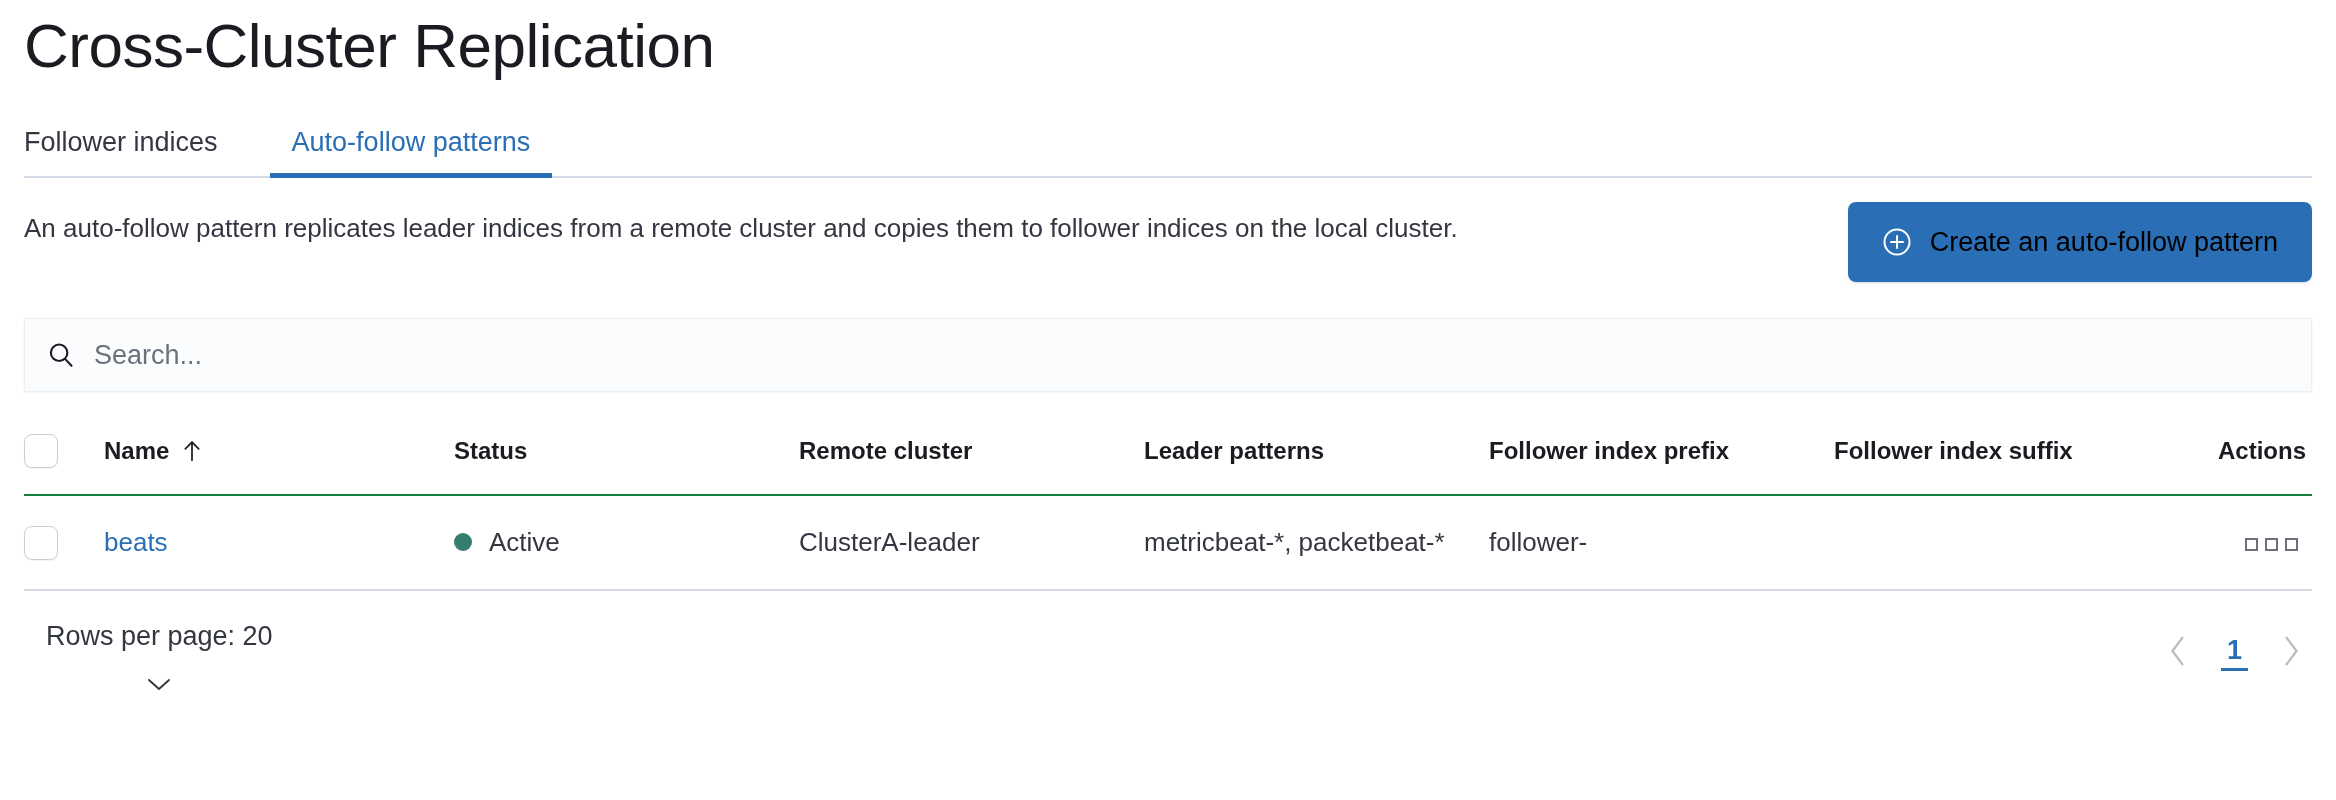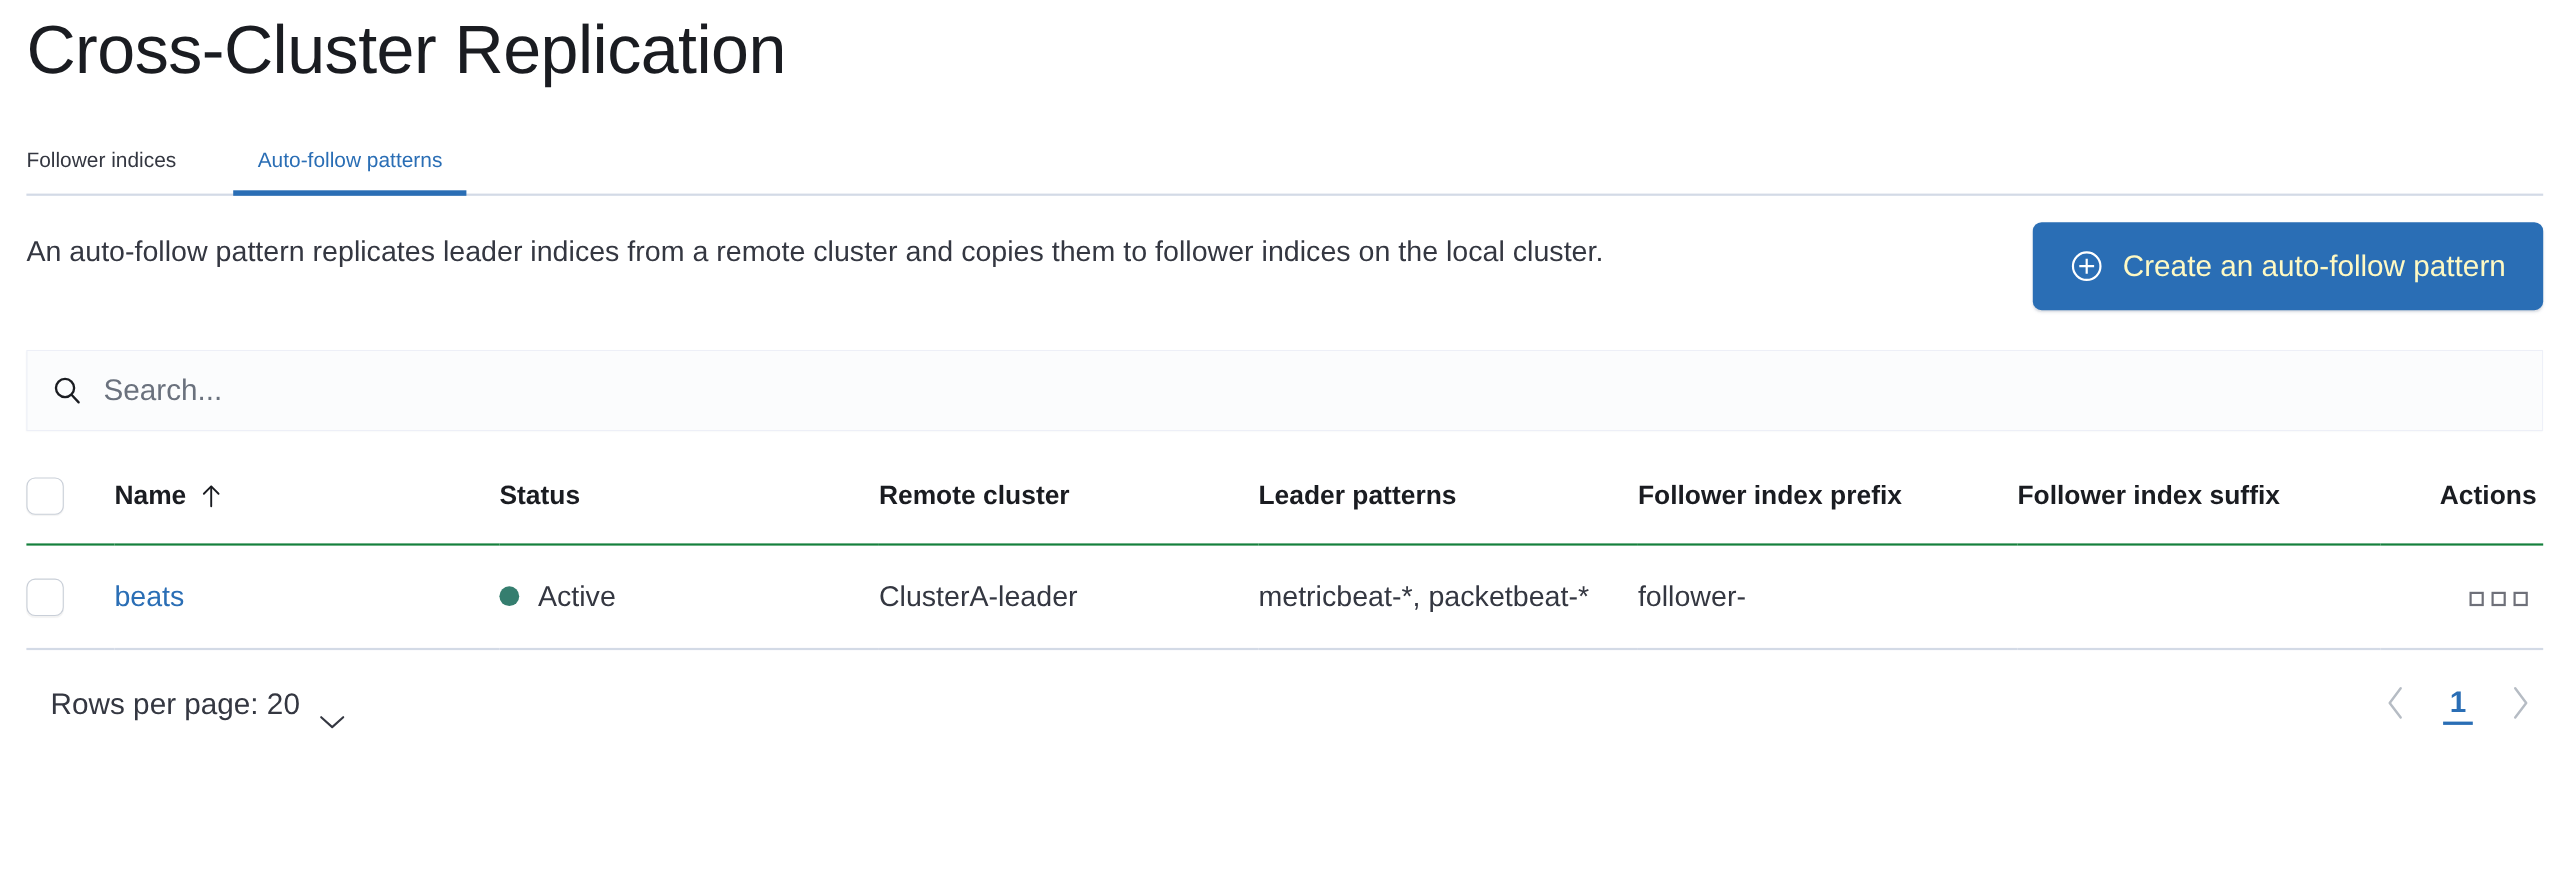--- a/index.html
+++ b/index.html
@@ -38,21 +38,21 @@
   .tabs {
     margin-top: 26px;
     display: flex;
     align-items: flex-end;
     gap: 0px;
     border-bottom: 2px solid #d3dae6;
     height: 72px;
     position: relative;
   }
   .tab {
-    font-size: 19px;
+    font-size: 27px;
     color: #343741;
     padding: 0 24px 20px 0;
     margin-right: 28px;
     cursor: pointer;
     position: relative;
     background: none;
     border: none;
     font-family: "Liberation Sans", sans-serif;
     line-height: 1;
     white-space: nowrap;
@@ -85,21 +85,21 @@
   .intro-text {
     font-size: 26px;
     line-height: 1.45;
     color: #343741;
     max-width: 1730px;
     margin: 0;
   }
   .create-btn {
     flex: 0 0 auto;
     background: #2a6eb5;
-    color: #fef9c3;
+    color: #000000;
     border: none;
     border-radius: 8px;
     height: 80px;
     padding: 0 34px;
     display: inline-flex;
     align-items: center;
     gap: 18px;
     font-size: 27px;
     font-family: "Liberation Sans", sans-serif;
     cursor: pointer;
@@ -225,29 +225,30 @@
   
   .table-footer {
     margin-top: 30px;
     display: flex;
     align-items: center;
     justify-content: space-between;
     padding: 0 4px 0 22px;
   }
   .rows-per-page {
     display: inline-flex;
-    align-items: flex-end;
+    align-items: center;
     gap: 16px;
     font-size: 27px;
     color: #343741;
     background: none;
     border: none;
     cursor: pointer;
     font-family: "Liberation Sans", sans-serif;
     padding: 0;
+    flex-direction: column;
   }
   .chev-down { width: 26px; height: 16px; display:block; }
 
   .pagination { display: inline-flex; align-items: center; gap: 26px; }
   .pg-arrow {
     width: 34px; height: 38px;
     display: inline-flex;
     align-items: center; justify-content: center;
     cursor: pointer;
     background: none; border: none; padding: 0;

